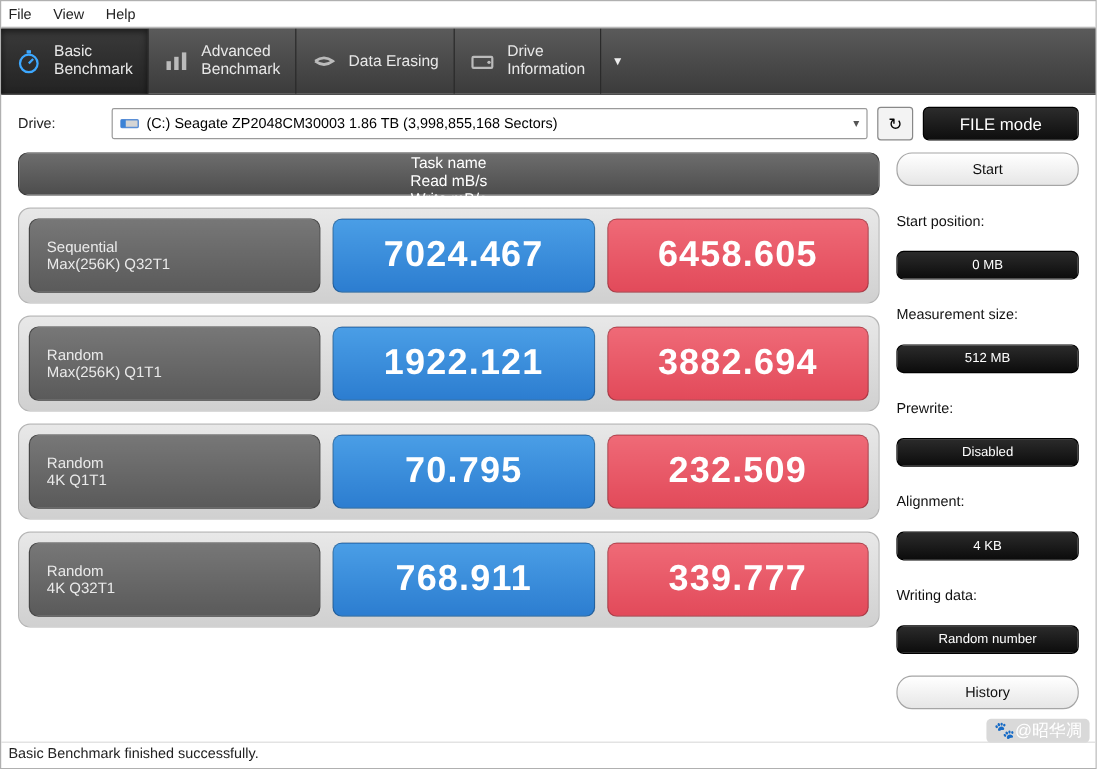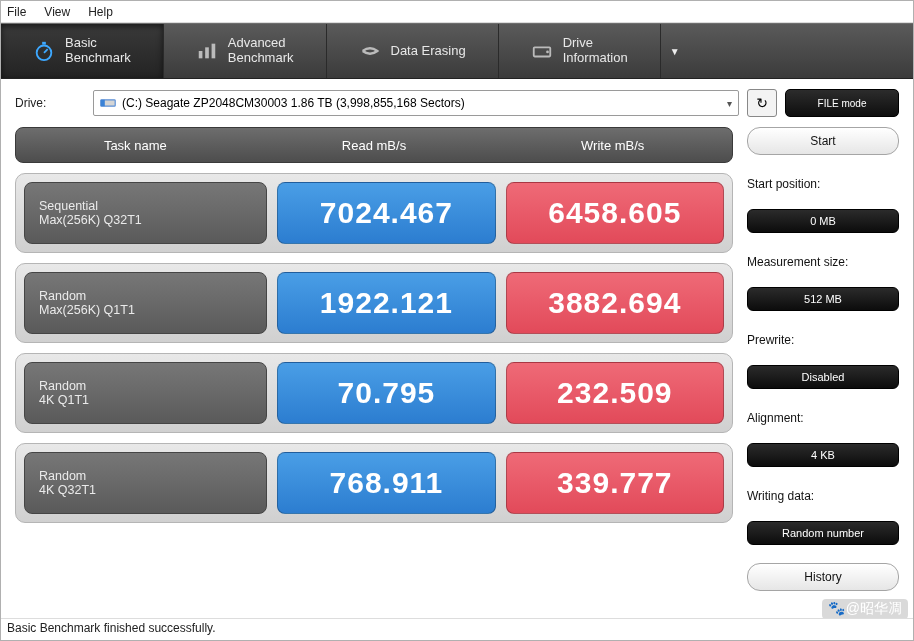--- a/index.html
+++ b/index.html
@@ -6,34 +6,34 @@
 body { background: #f0f0f0; width: 914px; height: 641px; overflow: hidden; position: relative; }
 .window { width: 914px; height: 641px; background: #fff; border: 1px solid #b0b0b0; display: flex; flex-direction: column; }
 .titlebar { height: 30px; display: flex; align-items: center; padding: 0 4px; background: #fff; }
 .titlebar .icon { width: 16px; height: 16px; margin-right: 6px; display:inline-block; background:#555; }
 .titlebar .title { font-size: 12px; color: #333; flex: 1; }
 .titlebar .btns { display: flex; }
 .titlebar .btn { width: 44px; height: 28px; display: flex; align-items: center; justify-content: center; color:#444; font-size:13px;}
 .menubar { height: 22px; display: flex; align-items: center; padding: 0 6px; font-size: 12px; color:#222; border-bottom:1px solid #dcdcdc;}
 .menubar span { margin-right: 18px; }
 .toolbar { height: 56px; background: linear-gradient(#5a5a5a,#3b3b3b); display: flex; align-items:stretch; padding:0; border-top:1px solid #6e6e6e; border-bottom:1px solid #222;}
-.toolbar .tab { display:flex; align-items:center; color:#e8e8e8; font-size:13px; padding:0 32px; border-right:1px solid #2a2a2a; gap:10px;}
+.toolbar .tab { display:flex; align-items:center; color:#e8e8e8; font-size:13px; padding:0 12px; border-right:1px solid #2a2a2a; gap:10px;}
 .toolbar .tab.active { background:linear-gradient(#3a3a3a,#232323); box-shadow: inset 0 2px 6px rgba(0,0,0,.6); }
 .toolbar .tab .ticon { width:22px; height:22px; display:inline-flex; align-items:center; justify-content:center;}
 .toolbar .tab .tlabel { line-height:1.15; }
 .toolbar .dd { width:28px; display:flex; align-items:center; justify-content:center; color:#eee; font-size:10px;}
 .toprow { display:flex; align-items:center; padding:10px 14px; gap:8px; }
 .toprow .lbl { font-size:12px; width:70px; color:#222;}
 .toprow .drive { flex:1; height:26px; border:1px solid #9a9a9a; border-radius:2px; display:flex; align-items:center; padding:0 6px; font-size:12px; gap:6px; background:#fff;}
 .toprow .drive .chev { margin-left:auto; color:#555; font-size:10px;}
 .toprow .refresh { width:30px; height:28px; border:1px solid #888; border-radius:3px; background:#f3f3f3; display:flex; align-items:center; justify-content:center; font-size:14px;}
-.toprow .filemode { width:114px; height:28px; border-radius:5px; background:linear-gradient(#2c2c2c,#0e0e0e); color:#fff; font-size:10px; display:flex; align-items:center; justify-content:center; border:1px solid #000;}
+.toprow .filemode { width:130px; height:28px; border-radius:5px; background:linear-gradient(#2c2c2c,#0e0e0e); color:#fff; font-size:14px; display:flex; align-items:center; justify-content:center; border:1px solid #000;}
 .main { flex:1; display:flex; padding:0 14px 4px 14px; gap:14px; }
 .left { flex:1; display:flex; flex-direction:column; gap:10px;}
-.header-row { height:36px; border-radius:8px; background:linear-gradient(#6d6d6d,#4d4d4d); display:flex; color:#fff; font-size:13px; align-items:center; border:1px solid #3a3a3a;}
+.header-row { height:36px; border-radius:8px; background:linear-gradient(#6d6d6d,#4d4d4d); display:flex; color:#fff; font-size:13px; align-items:center; border:1px solid #3a3a3a;flex-direction:column;}
 .header-row > div { flex:1; text-align:center; }
 .row { height:80px; border-radius:10px; background:linear-gradient(#e8e8e8,#d0d0d0); border:1px solid #b5b5b5; display:flex; align-items:center; padding:8px; gap:10px;}
 .row .task { flex:1.05; border-radius:8px; background:linear-gradient(#777,#5a5a5a); color:#eaeaea; font-size:12.5px; height:100%; display:flex; flex-direction:column; justify-content:center; padding-left:14px; border:1px solid #454545;}
 .row .val { flex:1; border-radius:8px; height:100%; display:flex; align-items:center; justify-content:center; color:#fff; font-weight:bold; font-size:30px; letter-spacing:1px; font-family: "Arial", sans-serif; border:1px solid rgba(0,0,0,.25);}
 .row .read  { background:linear-gradient(#4a9ee6,#2c7dd0); }
 .row .write { background:linear-gradient(#ef6a77,#e24a5a); }
 .side { width:152px; display:flex; flex-direction:column; gap:18px;}
 .sbtn { height:28px; border-radius:13px; background:linear-gradient(#fff,#e6e6e6); border:1px solid #a5a5a5; font-size:12px; display:flex; align-items:center; justify-content:center; color:#111;}
 .slabel { font-size:12px; color:#111; margin-top:4px;}
 .sval { height:24px; border-radius:6px; background:linear-gradient(#2b2b2b,#0c0c0c); color:#fff; font-size:11px; display:flex; align-items:center; justify-content:center; border:1px solid #000;}

